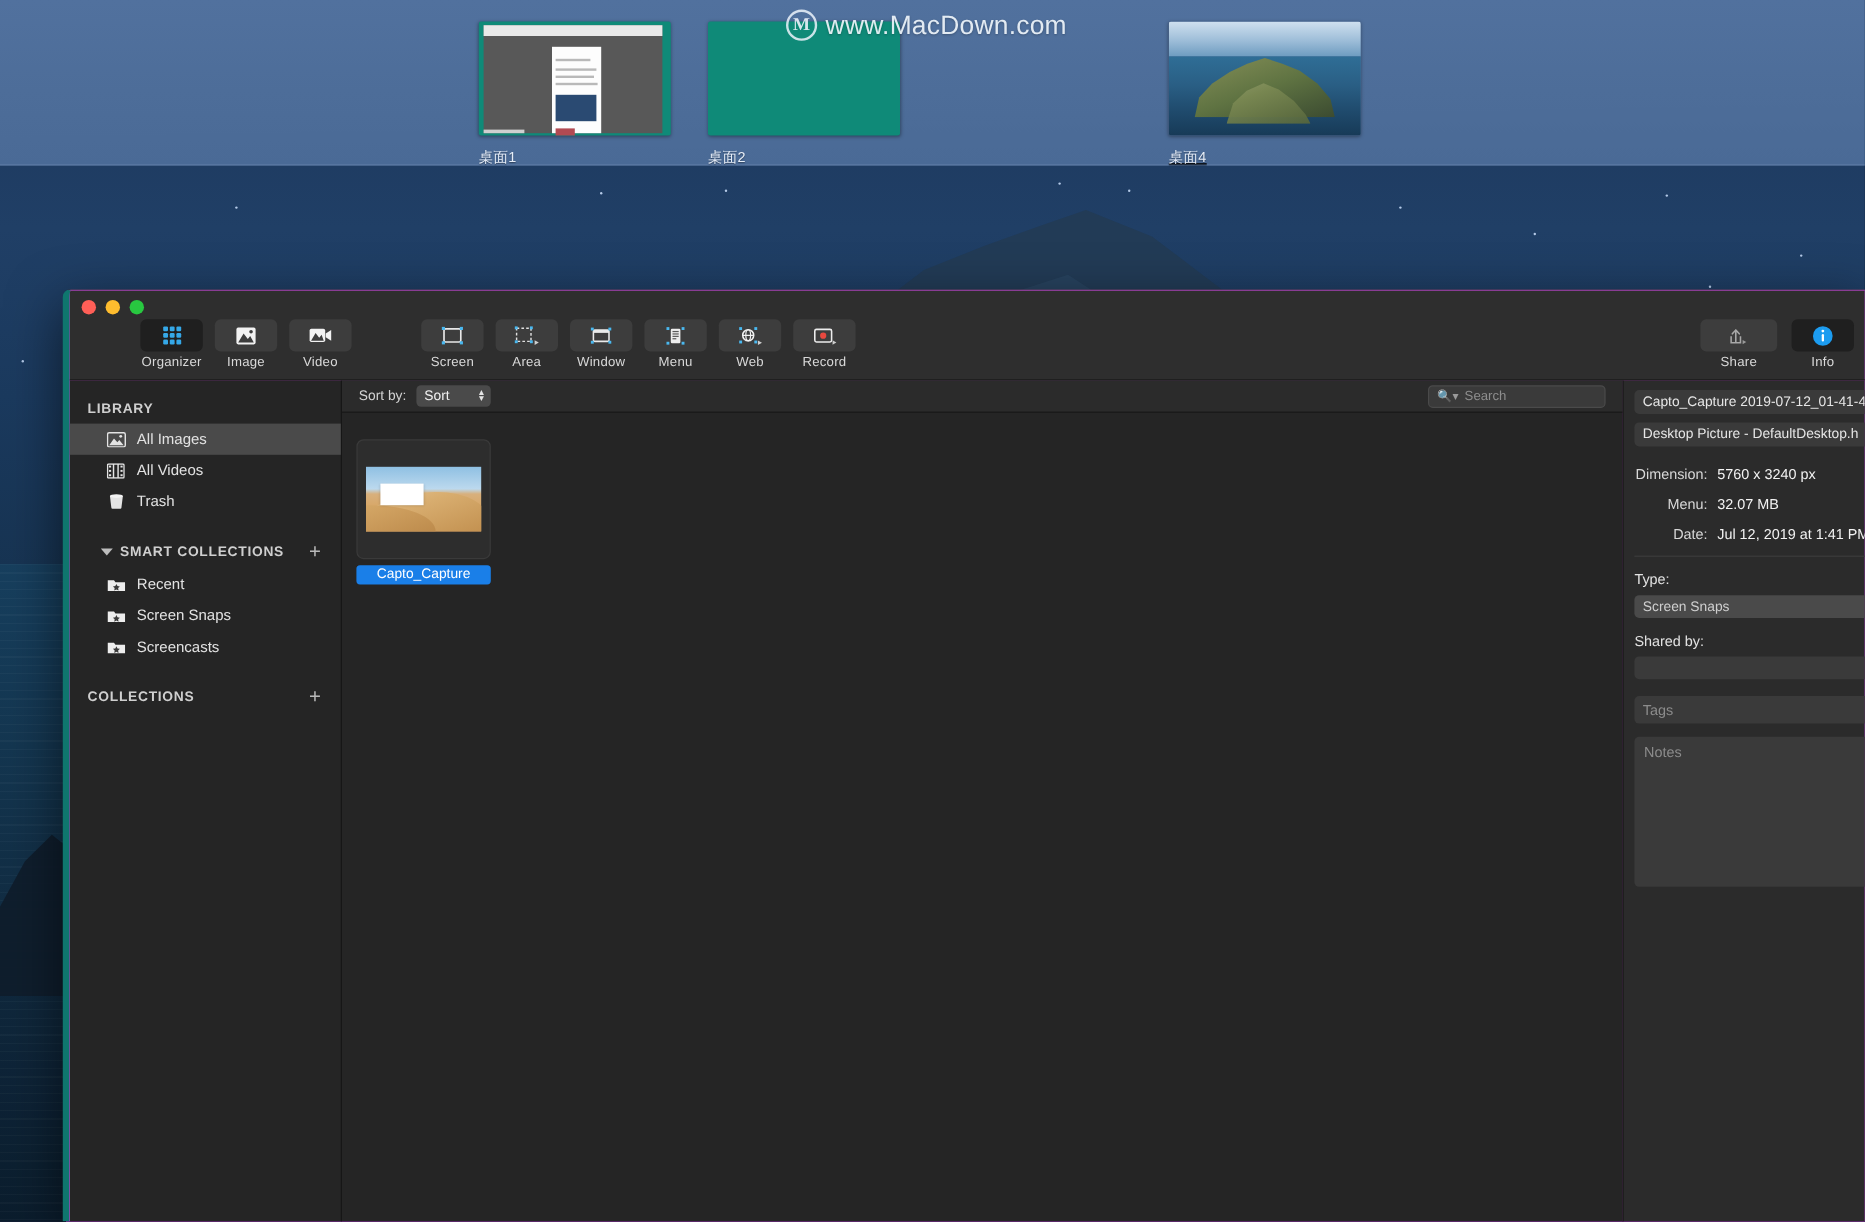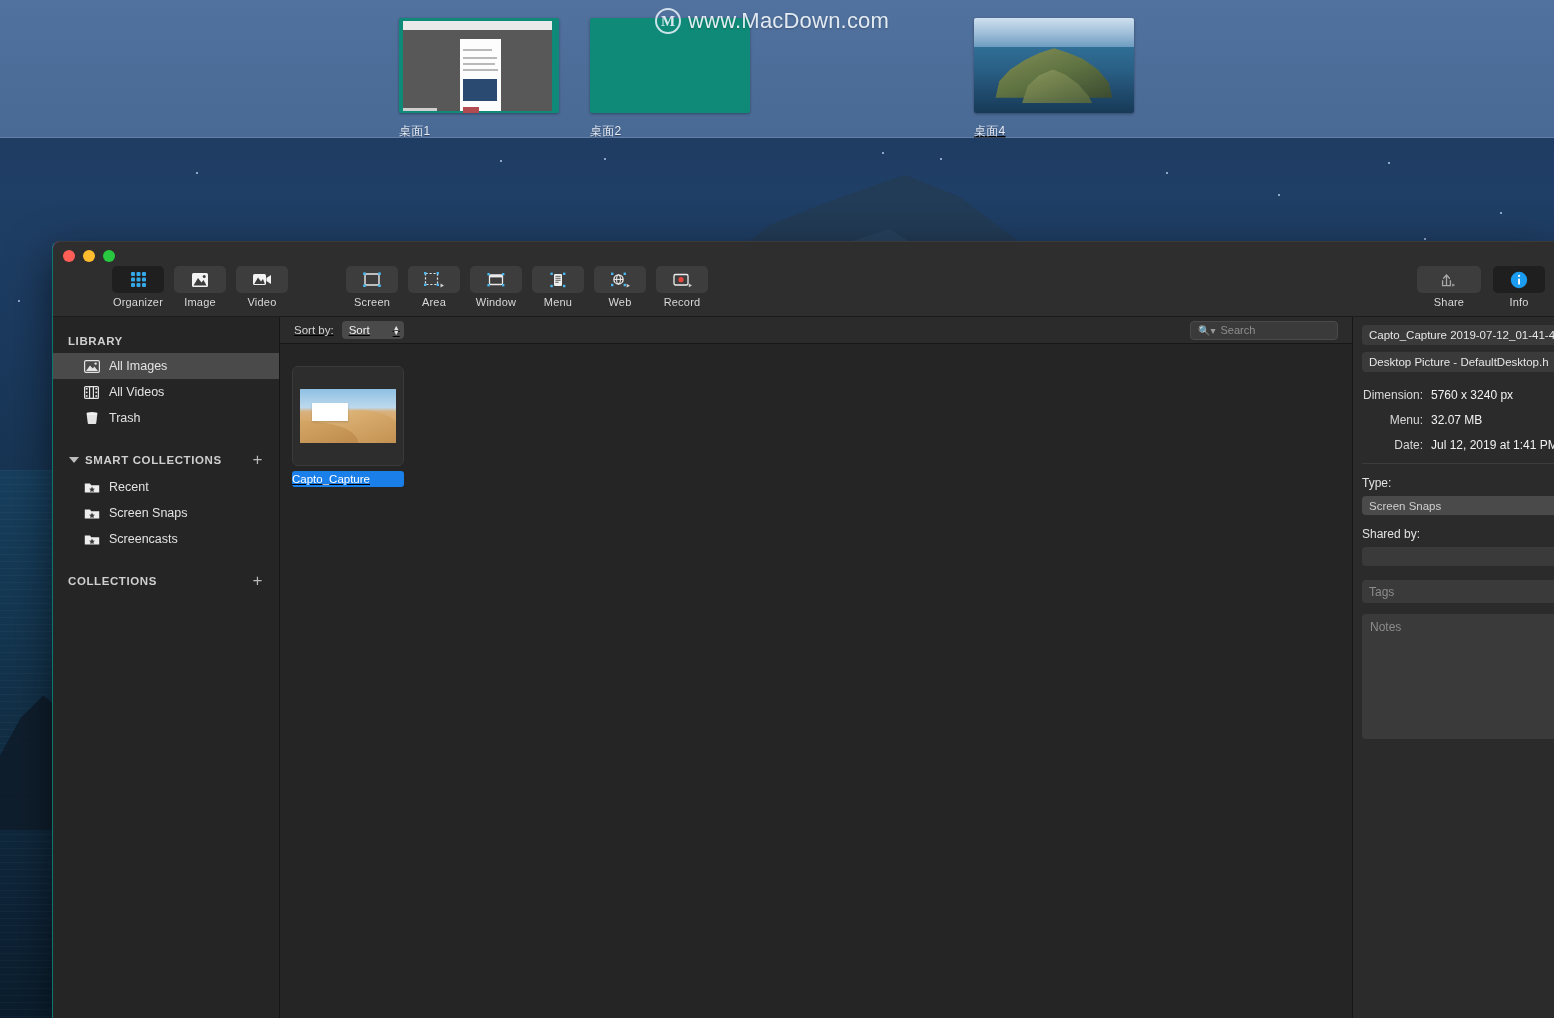--- a/index.html
+++ b/index.html
@@ -135,21 +135,21 @@
   #watermark .wm-text {
     font-size:22px; color:rgba(240,246,252,.92); letter-spacing:.2px;
     text-shadow:0 1px 2px rgba(0,0,0,.25);
   }
 
   
   #app-window {
     position:absolute; left:52px; top:241px; width:1502px; height:777px;
     background:#d946ef; border-radius:7px 0 0 0; overflow:hidden;
     box-shadow:0 14px 44px rgba(0,0,0,.55);
-    border-top:1px solid #3a3a3a; border-left:1px solid #0f766e;
+    border-top:1px solid #3a3a3a; border-left:6px solid #0f766e;
     display:flex; flex-direction:column;
   }
 
   
   #toolbar {
     height:75px; background:#2e2e2e; position:relative; flex:0 0 75px;
     border-bottom:1px solid #1c1c1c;
   }
   #traffic { position:absolute; left:10px; top:8px; display:flex; gap:8px; }
   .tl { width:12px; height:12px; border-radius:50%; }
@@ -191,21 +191,21 @@
     border-top:6px solid #bdbdbd;
   }
   .sb-item {
     display:flex; align-items:center; gap:9px; height:26px;
     padding-left:30px; font-size:12.5px; color:#e2e2e2;
   }
   .sb-item.selected { background:#4a4a4a; }
   .sb-icon { width:17px; height:15px; display:flex; align-items:center; justify-content:center; }
 
   
-  #content { flex:1; display:flex; flex-direction:column; min-width:0; background:#252525;text-decoration:underline; }
+  #content { flex:1; display:flex; flex-direction:column; min-width:0; background:#252525; }
   #sortbar {
     height:27px; flex:0 0 27px; background:#2b2b2b; border-bottom:1px solid #171717;
     display:flex; align-items:center; padding:0 14px; gap:8px; position:relative;
   }
   .sort-label { font-size:11.5px; color:#d4d4d4; }
   .sort-select {
     background:#4a4a4a; border-radius:4px; height:18px; min-width:62px;
     display:flex; align-items:center; padding:0 4px 0 7px;
     font-size:11.5px; color:#f0f0f0; gap:8px;
   }
@@ -240,21 +240,21 @@
   .asset-img .dune2 {
     position:absolute; left:-20%; bottom:0; width:80%; height:40%;
     background:linear-gradient(160deg,#d8ab6a 0%, #bd8b4c 100%);
     border-radius:0 70% 0 0 / 0 100% 0 0;
   }
   .asset-img .card {
     position:absolute; left:12%; top:26%; width:38%; height:34%;
     background:#ffffff; box-shadow:0 1px 2px rgba(0,0,0,.18);
   }
   .asset-name {
-    margin-top:5px; font-size:11.5px; color:#ffffff;
+    margin-top:5px; text-align:center; font-size:11.5px; color:#ffffff;
     background:#1a7fe8; border-radius:3px; padding:2px 0;
     white-space:nowrap; overflow:hidden; text-overflow:ellipsis;
   }
 
   
   #info-panel {
     width:202px; flex:0 0 202px; background:#2b2b2b;
     border-left:1px solid #171717; padding:8px 0 0 9px; overflow:hidden;
   }
   .info-field {
@@ -575,21 +575,21 @@
       <div class="sb-item">
         <span class="sb-icon">
           <svg width="14" height="14" viewBox="0 0 14 14">
             <path d="M1.6 2.4 L12.4 2.4 L11.2 12.2 Q11.1 13 10.3 13 L3.7 13 Q2.9 13 2.8 12.2 Z" fill="#e4e4e4"></path>
             <ellipse cx="7" cy="2.4" rx="5.4" ry="1.5" fill="#f2f2f2"></ellipse>
           </svg>
         </span>
         <span>Trash</span>
       </div>
 
-      <div class="sb-header" style="margin-top:14px; padding-left:16px;justify-content:center;">
+      <div class="sb-header" style="margin-top:14px; padding-left:26px;justify-content:center;">
         <span class="tri"></span>
         <span>SMART COLLECTIONS</span>
         <span class="plus">+</span>
       </div>
 
       <div class="sb-item">
         <span class="sb-icon">
           <svg width="16" height="13" viewBox="0 0 16 13">
             <path d="M0.8 2.6 L6 2.6 L7.2 4.2 L15.2 4.2 L15.2 11.4 L0.8 11.4 Z" fill="#ededed"></path>
             <polygon points="8,5.6 8.9,7.4 10.9,7.7 9.45,9.1 9.8,11.1 8,10.15 6.2,11.1 6.55,9.1 5.1,7.7 7.1,7.4" fill="#3a3a3a"></polygon>

